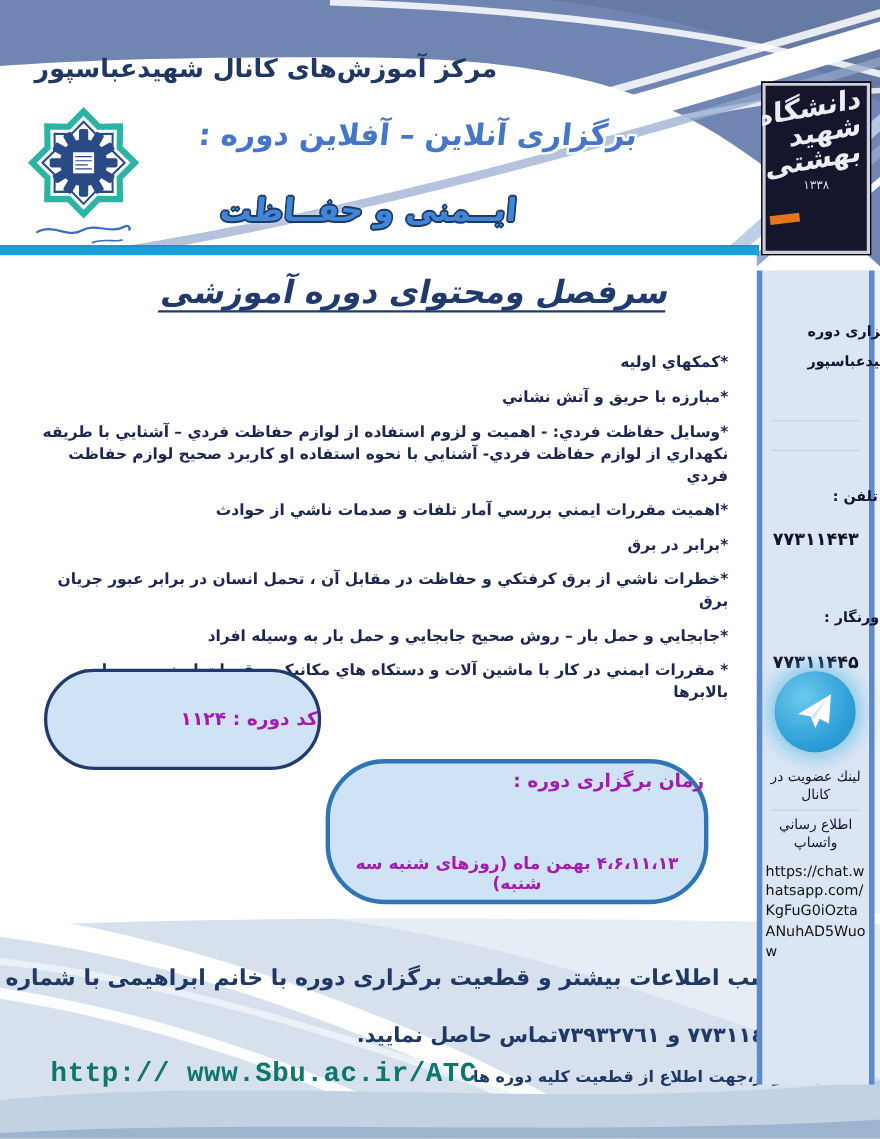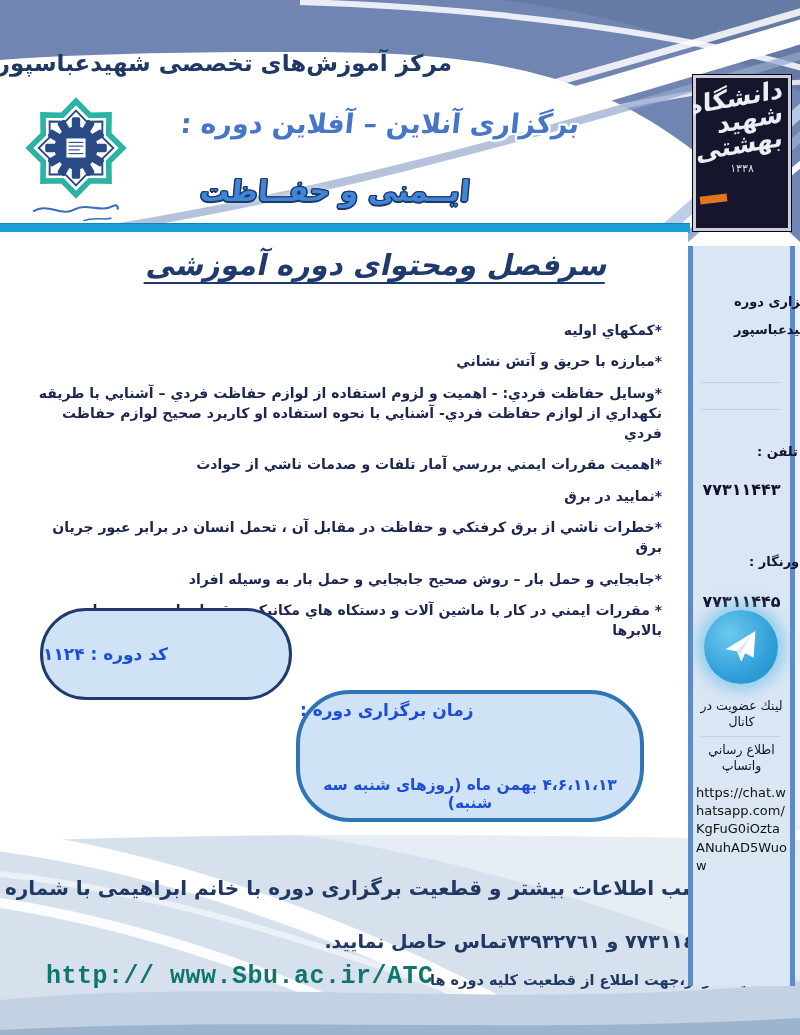--- a/index.html
+++ b/index.html
@@ -27,21 +27,21 @@
 
   
   .content{position:absolute;left:0;top:232px;width:688px;height:598px;background:#fff;}
   .syllabus-title{position:absolute;left:30px;top:16px;width:628px;padding-left:34px;text-align:center;
                   direction:rtl;font-size:29px;font-weight:bold;color:#203a6e;transform:skewX(-12deg);
                   text-decoration:underline;text-underline-offset:7px;white-space:nowrap;}
   .bullets{position:absolute;left:26px;top:88px;width:636px;direction:rtl;text-align:right;
            color:#1c2650;font-weight:bold;font-size:14px;line-height:1.45;}
   .bullets div{margin-bottom:11px;}
   .pill{position:absolute;box-sizing:border-box;display:flex;flex-direction:column;justify-content:center;
-        align-items:flex-end;background:#cfe2f6;direction:rtl;color:#1d4ed8;font-weight:bold;text-align:center;}
+        align-items:flex-start;background:#cfe2f6;direction:rtl;color:#a21caf;font-weight:bold;text-align:center;}
   .pill-code{left:40px;top:376px;width:252px;height:92px;border:3px solid #203a6e;border-radius:46px;font-size:17px;}
   .pill-time{left:296px;top:458px;width:348px;height:132px;border:4px solid #2e75b6;border-radius:54px;font-size:17px;gap:40px;}
   .pill-time .sched-value{font-size:15.5px;margin-top:16px;}
 
   
   .sidebar{position:absolute;left:688px;top:246px;width:107px;height:740px;background:#dbe6f4;
            border-left:5px solid #5d8ac9;border-right:5px solid #5d8ac9;box-sizing:border-box;z-index:6;}
   .sb{position:absolute;left:0;width:97px;text-align:center;direction:rtl;color:#12122e;}
   .sb-bold{font-weight:bold;font-size:13px;padding-left:36px;}
   .sb-num{font-weight:bold;font-size:16px;letter-spacing:1px;}
@@ -76,21 +76,21 @@
       <path d="M-20,232 C260,196 540,110 820,26" stroke="#ffffff" stroke-width="24" fill="none"></path>
       <path d="M-20,204 C240,176 500,100 820,6" stroke="#ffffff" stroke-width="7" fill="none" opacity="0.85"></path>
       <path d="M300,2 C500,8 680,34 810,70" stroke="#ffffff" stroke-width="6" fill="none" opacity="0.85"></path>
       <path d="M480,142 C620,102 730,84 810,82" stroke="#ffffff" stroke-width="5" fill="none" opacity="0.8"></path>
       <path d="M-20,246 C260,216 540,134 820,50" stroke="#94a8cc" stroke-width="8" fill="none" opacity="0.7"></path>
       <path d="M640,252 L804,108" stroke="#b9cde8" stroke-width="12" opacity="0.95"></path>
       <path d="M668,254 L806,132" stroke="#8fa6cc" stroke-width="9" opacity="0.95"></path>
       <path d="M694,254 L808,158" stroke="#ffffff" stroke-width="6" opacity="0.95"></path>
     </svg>
 
-    <div class="org-name">مرکز آموزش‌های تخصصی شهیدعباسپور</div>
+    <div class="org-name">مرکز آموزش‌های كانال شهیدعباسپور</div>
     <div class="subtitle">برگزاری آنلاین – آفلاین دوره :</div>
     <div class="course-title">ایــمنی و حفــاظت</div>
 
     
     <svg class="emblem" width="112" height="140" viewBox="0 0 120 150">
       <polygon points="110,60 95.1,45.4 95.4,24.6 74.6,24.9 60,10 45.4,24.9 24.6,24.6 24.9,45.4 10,60 24.9,74.6 24.6,95.4 45.4,95.1 60,110 74.6,95.1 95.4,95.4 95.1,74.6" fill="#ffffff" stroke="#2bb3a3" stroke-width="6"></polygon>
       <polygon points="110,60 95.1,45.4 95.4,24.6 74.6,24.9 60,10 45.4,24.9 24.6,24.6 24.9,45.4 10,60 24.9,74.6 24.6,95.4 45.4,95.1 60,110 74.6,95.1 95.4,95.4 95.1,74.6" transform="translate(12 12) scale(0.8)" fill="none" stroke="#2a4a86" stroke-width="2.5"></polygon>
       <g fill="#2a4a86">
         <rect x="55.5" y="27" width="9" height="12" rx="2"></rect>
         <rect x="55.5" y="27" width="9" height="12" rx="2" transform="rotate(30 60 60)"></rect>
@@ -133,21 +133,21 @@
   <div class="teal-bar"></div>
 
   <div class="content">
     <div class="syllabus-title">سرفصل ومحتوای دوره آموزشی</div>
 
     <div class="bullets">
       <div>*كمكهاي اوليه</div>
       <div>*مبارزه با حريق و آتش نشاني</div>
       <div>*وسايل حفاظت فردي: - اهميت و لزوم استفاده از لوازم حفاظت فردي – آشنايي با طريقه نكهداري از لوازم حفاظت فردي- آشنايي با نحوه استفاده او كاربرد صحيح لوازم حفاظت فردي</div>
       <div>*اهميت مقررات ايمني بررسي آمار تلفات و صدمات ناشي از حوادث</div>
-      <div>*نمایید در برق</div>
+      <div>*برابر در برق</div>
       <div>*خطرات ناشي از برق كرفتكي و حفاظت در مقابل آن ، تحمل انسان در برابر عبور جريان برق</div>
       <div>*جابجايي و حمل بار – روش صحيح جابجايي و حمل بار به وسيله افراد</div>
       <div>* مقررات ايمني در كار با ماشين آلات و دستكاه هاي مكانيكي مقررات ايمني مربوط به بالابرها</div>
     </div>
 
     <div class="pill pill-code">
       <div>كد دوره : ۱۱۲۴</div>
     </div>
 
     <div class="pill pill-time">

